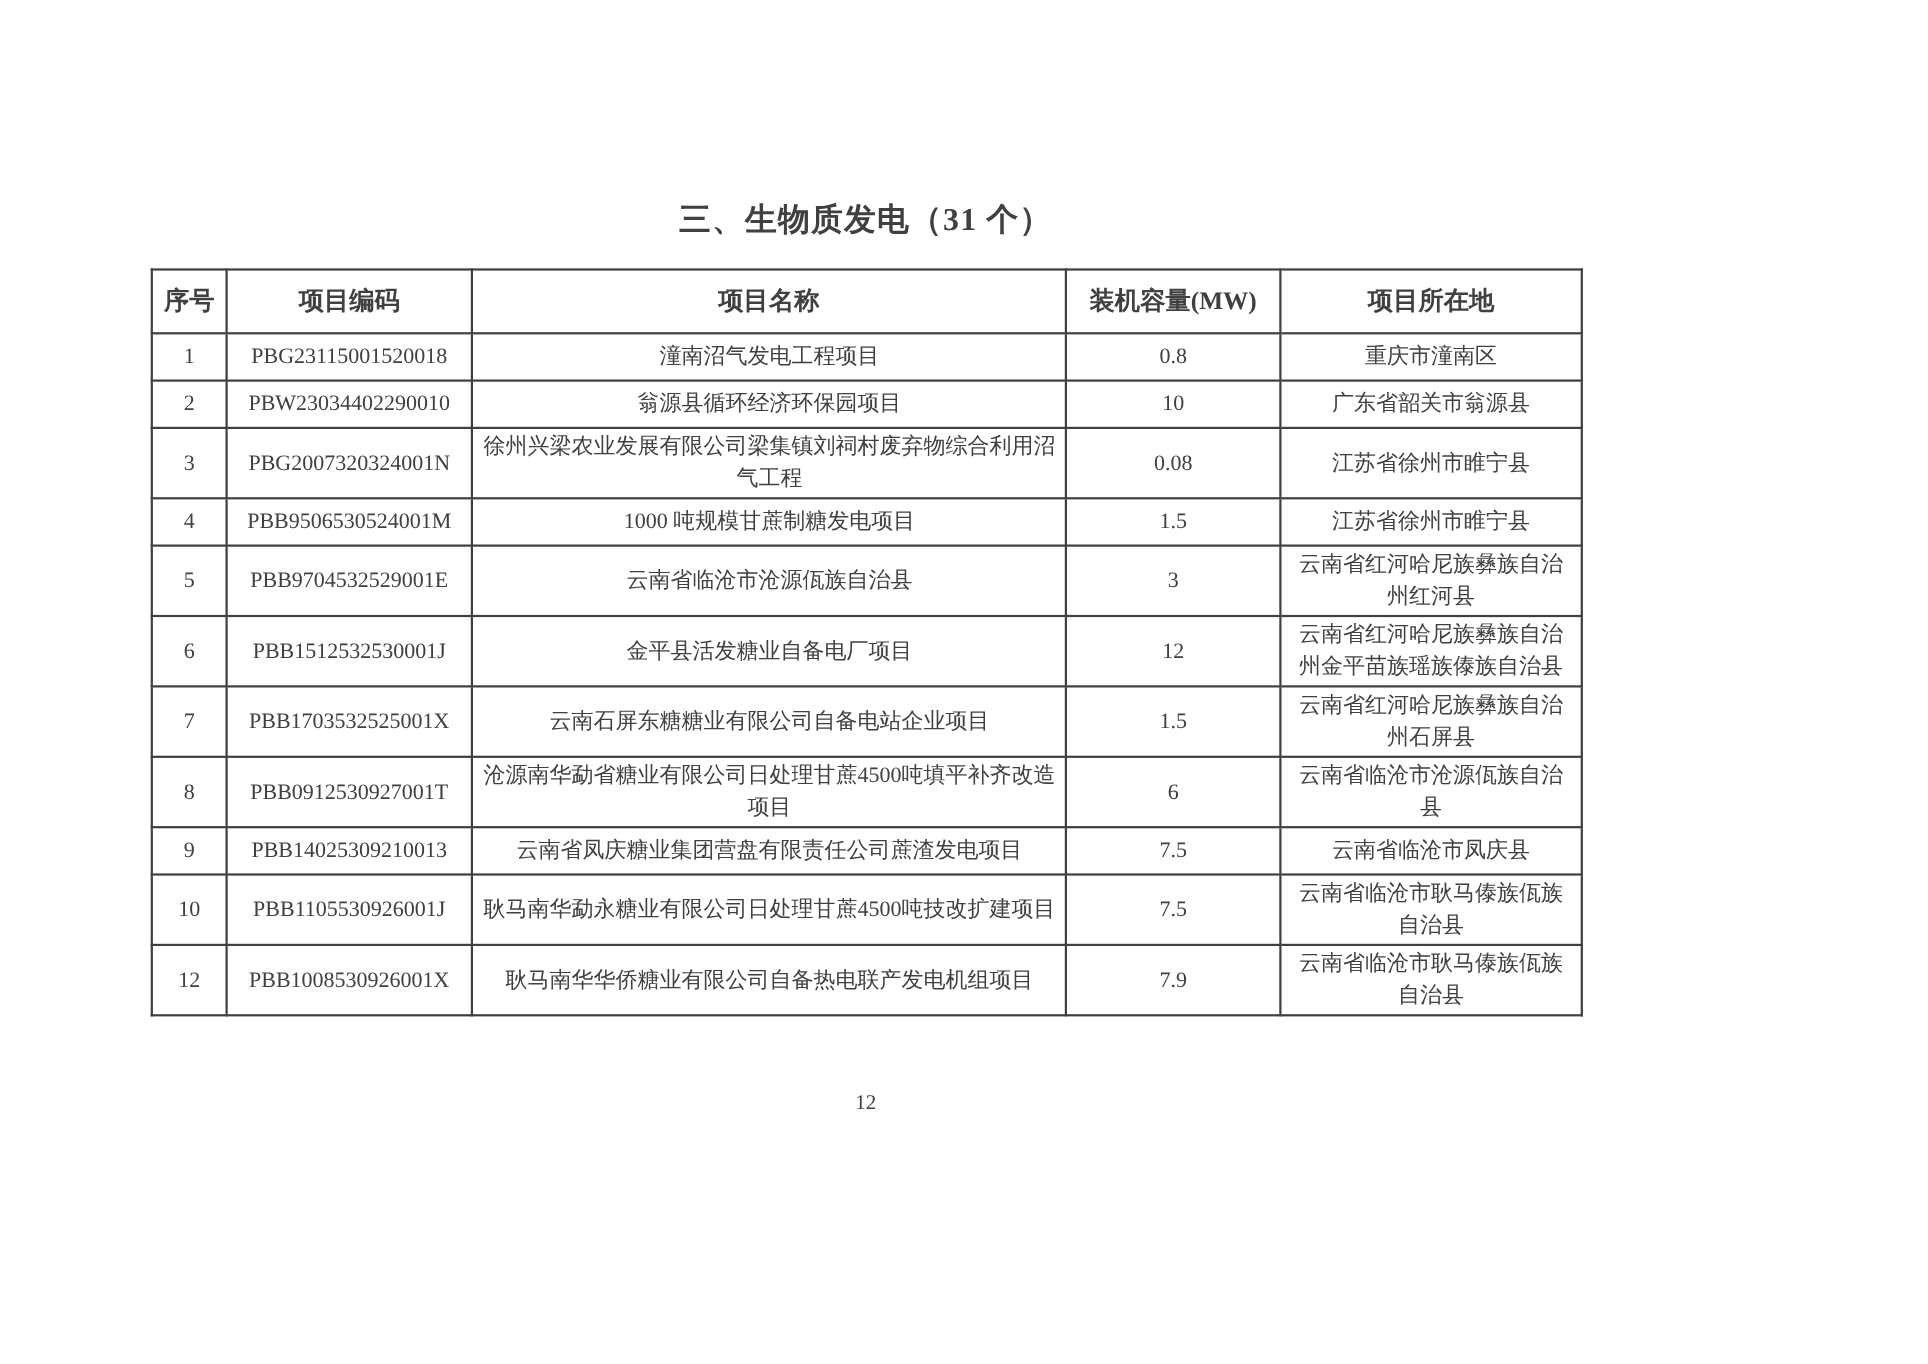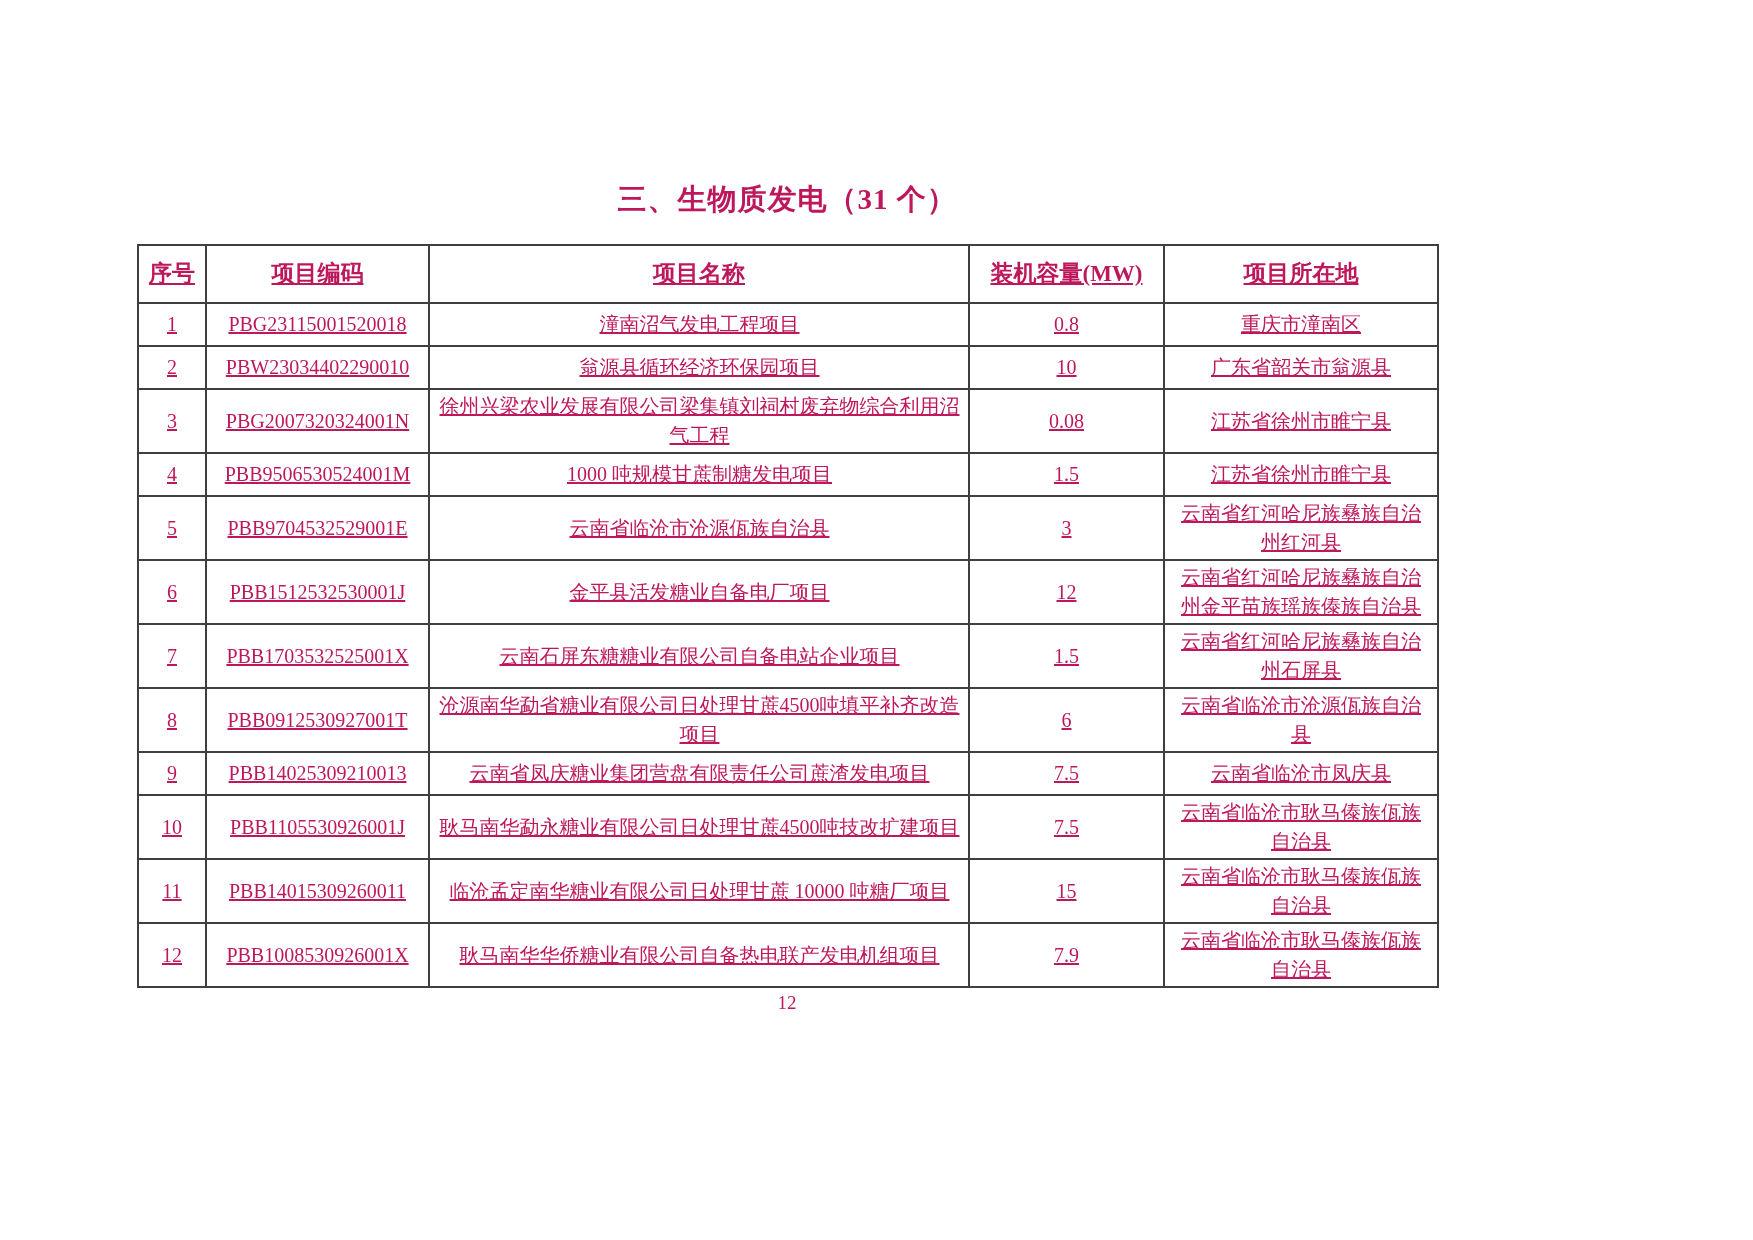--- a/index.html
+++ b/index.html
@@ -6,21 +6,21 @@
     margin: 0;
     padding: 0;
     background: #ffffff;
   }
   .page {
     position: relative;
     width: 1753px;
     height: 1240px;
     background: #ffffff;
     font-family: "Liberation Serif", "DejaVu Serif", serif;
-    color: #be185d;
+    color: #404040;
     overflow: hidden;
   }
   .content {
     position: absolute;
     left: 137px;
     top: 0;
     width: 1300px;
   }
   .doc-title {
     margin: 0;
@@ -28,21 +28,20 @@
     padding-bottom: 24px;
     text-align: center;
     font-size: 29px;
     font-weight: bold;
     letter-spacing: 1px;
   }
   table.biomass {
     width: 1300px;
     border-collapse: collapse;
     table-layout: fixed;
-    text-decoration: underline;
   }
   table.biomass th,
   table.biomass td {
     border: 2px solid #3f3f3f;
     padding: 2px 6px;
     vertical-align: middle;
     text-align: center;
     font-size: 20px;
     line-height: 29px;
     word-break: break-all;
@@ -165,27 +164,20 @@
           <td class="loc-cell">云南省临沧市凤庆县</td>
         </tr>
         <tr class="h2">
           <td>10</td>
           <td>PBB1105530926001J</td>
           <td class="name-cell">耿马南华勐永糖业有限公司日处理甘蔗4500吨技改扩建项目</td>
           <td>7.5</td>
           <td class="loc-cell">云南省临沧市耿马傣族佤族自治县</td>
         </tr>
         <tr class="h2">
-          <td>11</td>
-          <td>PBB14015309260011</td>
-          <td class="name-cell">临沧孟定南华糖业有限公司日处理甘蔗 10000 吨糖厂项目</td>
-          <td>15</td>
-          <td class="loc-cell">云南省临沧市耿马傣族佤族自治县</td>
-        </tr>
-        <tr class="h2">
           <td>12</td>
           <td>PBB1008530926001X</td>
           <td class="name-cell">耿马南华华侨糖业有限公司自备热电联产发电机组项目</td>
           <td>7.9</td>
           <td class="loc-cell">云南省临沧市耿马傣族佤族自治县</td>
         </tr>
       </tbody>
     </table>
   </div>
 

